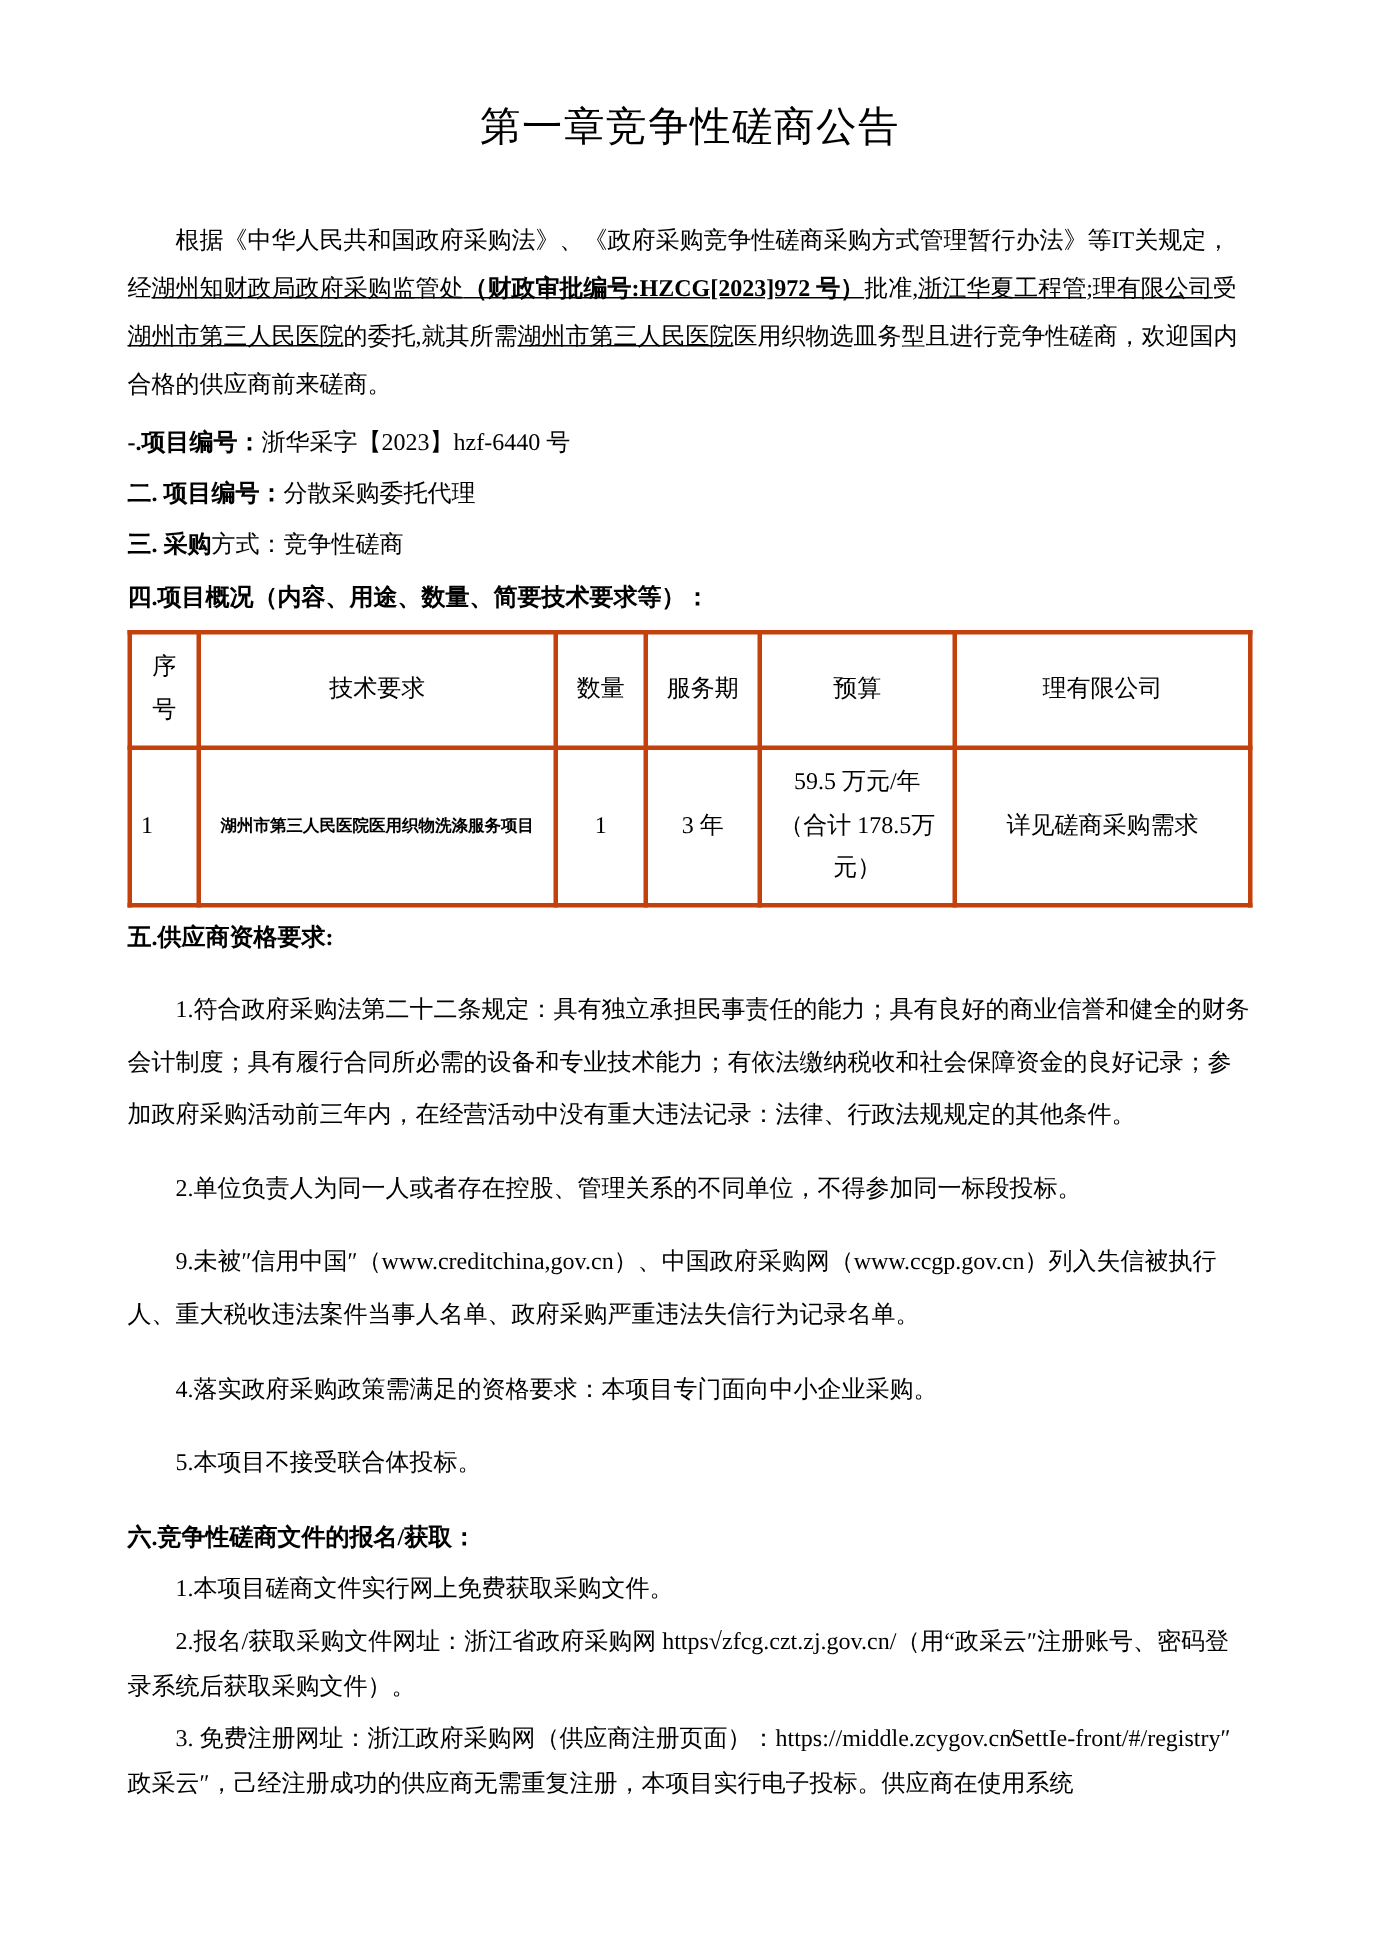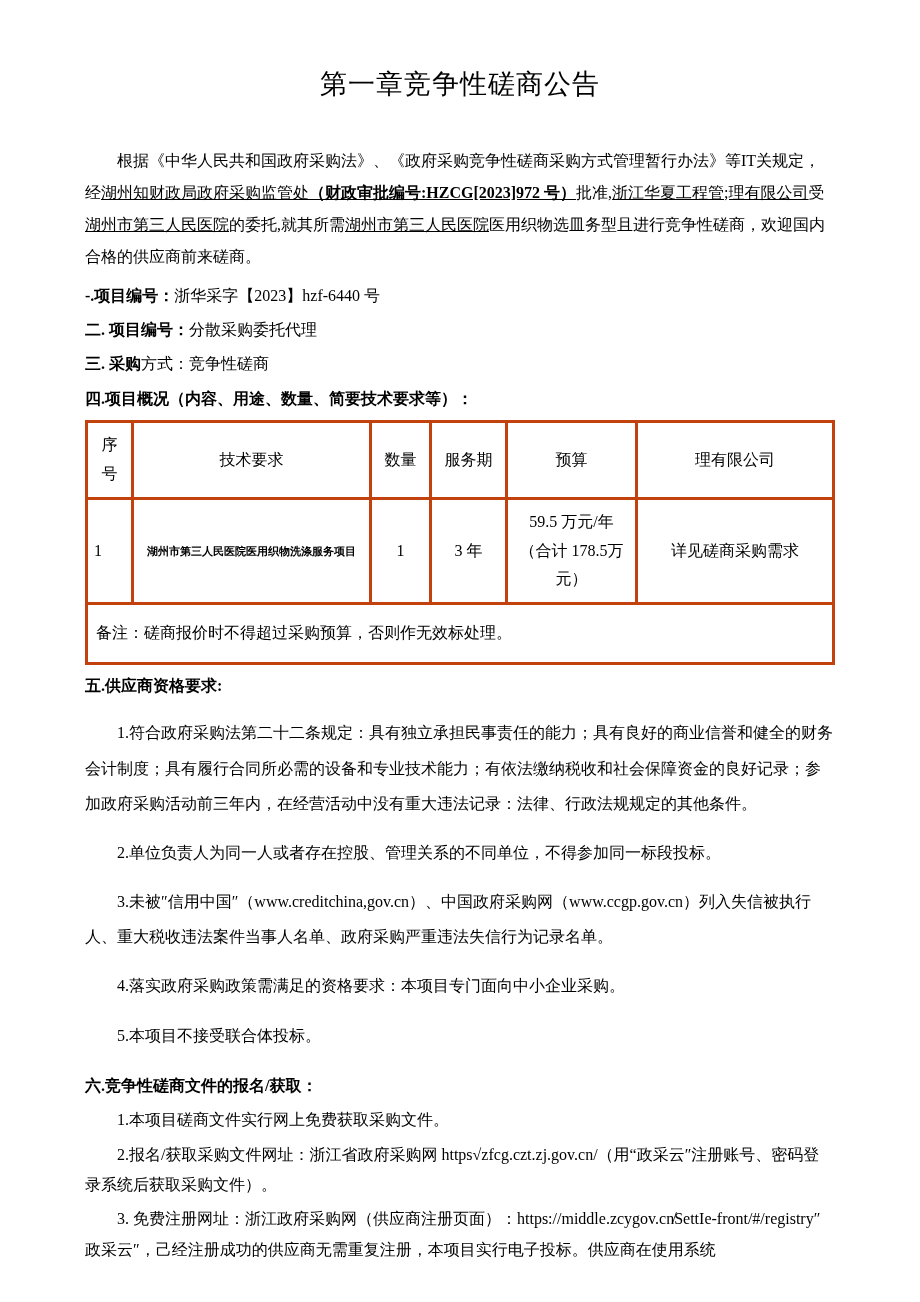--- a/index.html
+++ b/index.html
@@ -120,33 +120,30 @@
     <th class="tech-col">理有限公司</th>
   </tr>
   <tr>
     <td style="text-align:left;">1</td>
     <td class="row-name">湖州市第三人民医院医用织物洗涤服务项目</td>
     <td>1</td>
     <td>3 年</td>
     <td>59.5 万元/年（合计 178.5万元）</td>
     <td style="text-align:center;">详见磋商采购需求</td>
   </tr>
-  <tr>
-    <td colspan="6" class="note-cell">备注：磋商报价时不得超过采购预算，否则作无效标处理。</td>
-  </tr>
 </tbody>
   </table>
 
 <p class="section-line">
   <span class="section-head">五.供应商资格要求:</span>
 </p>
 
 <p class="sub-item">1.符合政府采购法第二十二条规定：具有独立承担民事责任的能力；具有良好的商业信誉和健全的财务会计制度；具有履行合同所必需的设备和专业技术能力；有依法缴纳税收和社会保障资金的良好记录；参加政府采购活动前三年内，在经营活动中没有重大违法记录：法律、行政法规规定的其他条件。</p>
 <p class="sub-item">2.单位负责人为同一人或者存在控股、管理关系的不同单位，不得参加同一标段投标。</p>
-<p class="sub-item">3.未被″信用中国″（www.creditchina,gov.cn）、中国政府采购网（www.ccgp.gov.cn）列入失信被执行人、重大税收违法案件当事人名单、政府采购严重违法失信行为记录名单。</p>
+<p class="sub-item">9.未被″信用中国″（www.creditchina,gov.cn）、中国政府采购网（www.ccgp.gov.cn）列入失信被执行人、重大税收违法案件当事人名单、政府采购严重违法失信行为记录名单。</p>
 <p class="sub-item">4.落实政府采购政策需满足的资格要求：本项目专门面向中小企业采购。</p>
 <p class="sub-item">5.本项目不接受联合体投标。</p>
 
 <p class="section-line" style="margin-top:18px;">
   <span class="section-head">六.竞争性磋商文件的报名/获取：</span>
 </p>
 
 <p class="sub-item-tight">1.本项目磋商文件实行网上免费获取采购文件。</p>
 <p class="sub-item-tight">2.报名/获取采购文件网址：浙江省政府采购网 https√zfcg.czt.zj.gov.cn/（用“政采云″注册账号、密码登录系统后获取采购文件）。</p>
 <p class="sub-item-tight">3. 免费注册网址：浙江政府采购网（供应商注册页面）：https://middle.zcygov.cn̸SettIe-front/#/registry″政采云″，己经注册成功的供应商无需重复注册，本项目实行电子投标。供应商在使用系统</p>

